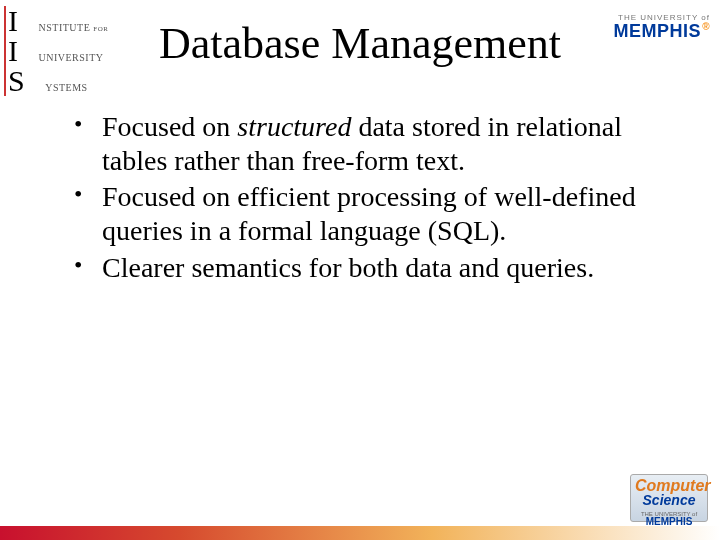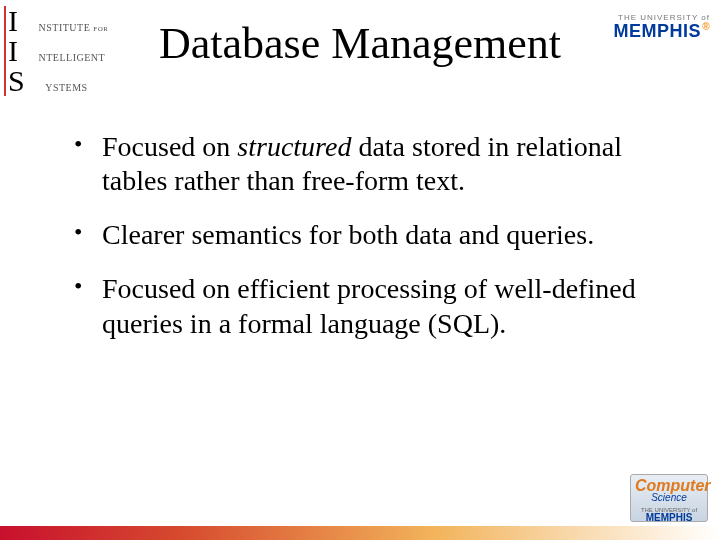--- a/index.html
+++ b/index.html
@@ -100,21 +100,20 @@
     margin: 0;
     padding: 0;
     list-style: none;
   }
   .content li {
     font-size: 28px;
     line-height: 1.22;
     margin-bottom: 2px;
     padding-left: 32px;
     position: relative;
-    margin-top: 20px;
   }
   .content li::before {
     content: "•";
     position: absolute;
     left: 4px;
     top: 0;
     font-size: 24px;
   }
   .content li .ital {
     font-style: italic;
@@ -149,22 +148,22 @@
     line-height: 1;
     text-align: center;
   }
   .cs-memphis-logo .cs1 {
     font-size: 16px;
     font-weight: 700;
     color: #e07a1f;
     font-style: italic;
   }
   .cs-memphis-logo .cs2 {
-    font-size: 10px;
-    font-weight: 400;
+    font-size: 14px;
+    font-weight: 700;
     color: #003a9b;
     font-style: italic;
     margin-top: -1px;
   }
   .cs-memphis-logo .cs3 {
     font-size: 6px;
     color: #666;
     margin-top: 4px;
   }
   .cs-memphis-logo .cs4 {
@@ -181,43 +180,43 @@
 
   <div class="iis-logo">
     <div class="row">
       <span class="bar"></span>
       <span class="big">I</span>
       <span class="small">NSTITUTE for</span>
     </div>
     <div class="row">
       <span class="bar"></span>
       <span class="big">I</span>
-      <span class="small">NTELLIGENT</span>
+      <span class="small">UNIVERSITY</span>
     </div>
     <div class="row">
       <span class="bar"></span>
       <span class="big">S</span>
       <span class="small">YSTEMS</span>
     </div>
   </div>
 
   <div class="memphis-logo">
     <div class="memphis-the">THE UNIVERSITY of</div>
     <div class="memphis-name">
       <span>MEMPHIS</span><span class="dot">®</span>
     </div>
   </div>
 
   <div class="title">Database Management</div>
 
   <div class="content">
     <ul>
         <li><span>Focused on </span><span class="ital">structured</span><span> data stored in relational tables rather than free-form text.</span></li>
+        <li><span>Focused on efficient processing of well-defined queries in a formal language (SQL).</span></li>
         <li><span>Clearer semantics for both data and queries.</span></li>
-        <li><span>Focused on efficient processing of well-defined queries in a formal language (SQL).</span></li>
       </ul>
   </div>
 
   <div class="cs-memphis-logo">
     <div class="cs1">Computer</div>
     <div class="cs2">Science</div>
     <div class="cs3">THE UNIVERSITY of</div>
     <div class="cs4">MEMPHIS</div>
   </div>
 

